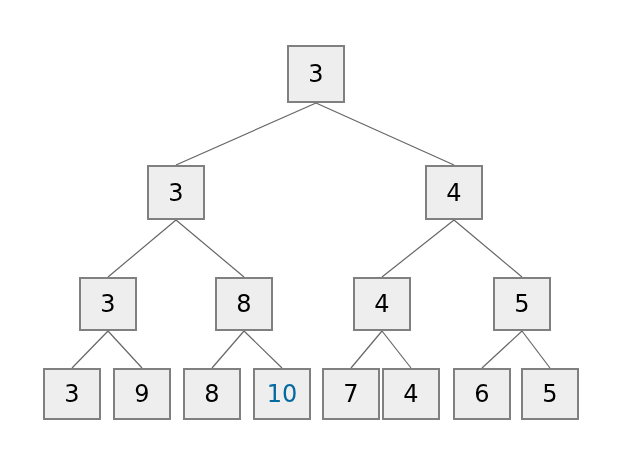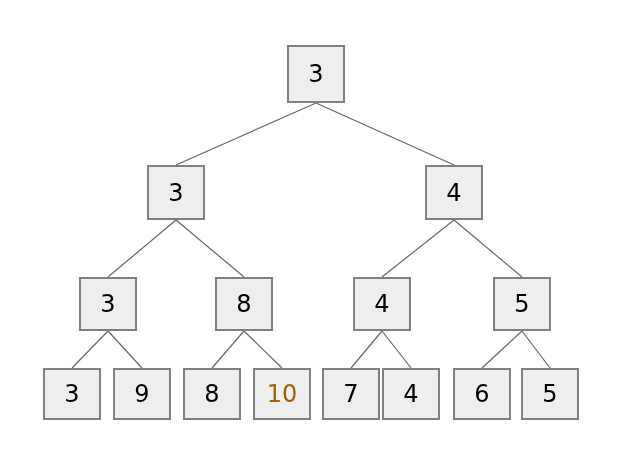--- a/index.html
+++ b/index.html
@@ -84,21 +84,21 @@
       </div>
       <div class="tree-node" style="left: 43px; top: 368px; width: 58px; height: 52px; background: rgb(238, 238, 238); border-color: rgb(128, 128, 128); color: rgb(0, 0, 0);">
         <span class="node-label">3</span>
       </div>
       <div class="tree-node" style="left: 113px; top: 368px; width: 58px; height: 52px; background: rgb(238, 238, 238); border-color: rgb(128, 128, 128); color: rgb(0, 0, 0);">
         <span class="node-label">9</span>
       </div>
       <div class="tree-node" style="left: 183px; top: 368px; width: 58px; height: 52px; background: rgb(238, 238, 238); border-color: rgb(128, 128, 128); color: rgb(0, 0, 0);">
         <span class="node-label">8</span>
       </div>
-      <div class="tree-node" style="left: 253px; top: 368px; width: 58px; height: 52px; background: rgb(238, 238, 238); border-color: rgb(128, 128, 128); color: #a16207;">
+      <div class="tree-node" style="left: 253px; top: 368px; width: 58px; height: 52px; background: rgb(238, 238, 238); border-color: rgb(128, 128, 128); color: #0369a1;">
         <span class="node-label">10</span>
       </div>
       <div class="tree-node" style="left: 322px; top: 368px; width: 58px; height: 52px; background: rgb(238, 238, 238); border-color: rgb(128, 128, 128); color: rgb(0, 0, 0);">
         <span class="node-label">7</span>
       </div>
       <div class="tree-node" style="left: 382px; top: 368px; width: 58px; height: 52px; background: rgb(238, 238, 238); border-color: rgb(128, 128, 128); color: rgb(0, 0, 0);">
         <span class="node-label">4</span>
       </div>
       <div class="tree-node" style="left: 453px; top: 368px; width: 58px; height: 52px; background: rgb(238, 238, 238); border-color: rgb(128, 128, 128); color: rgb(0, 0, 0);">
         <span class="node-label">6</span>

